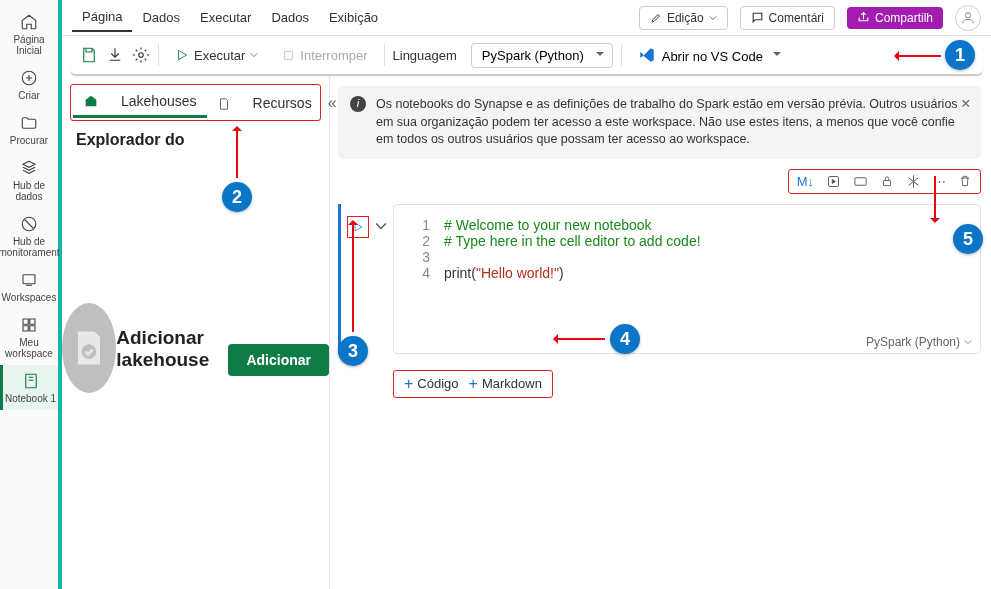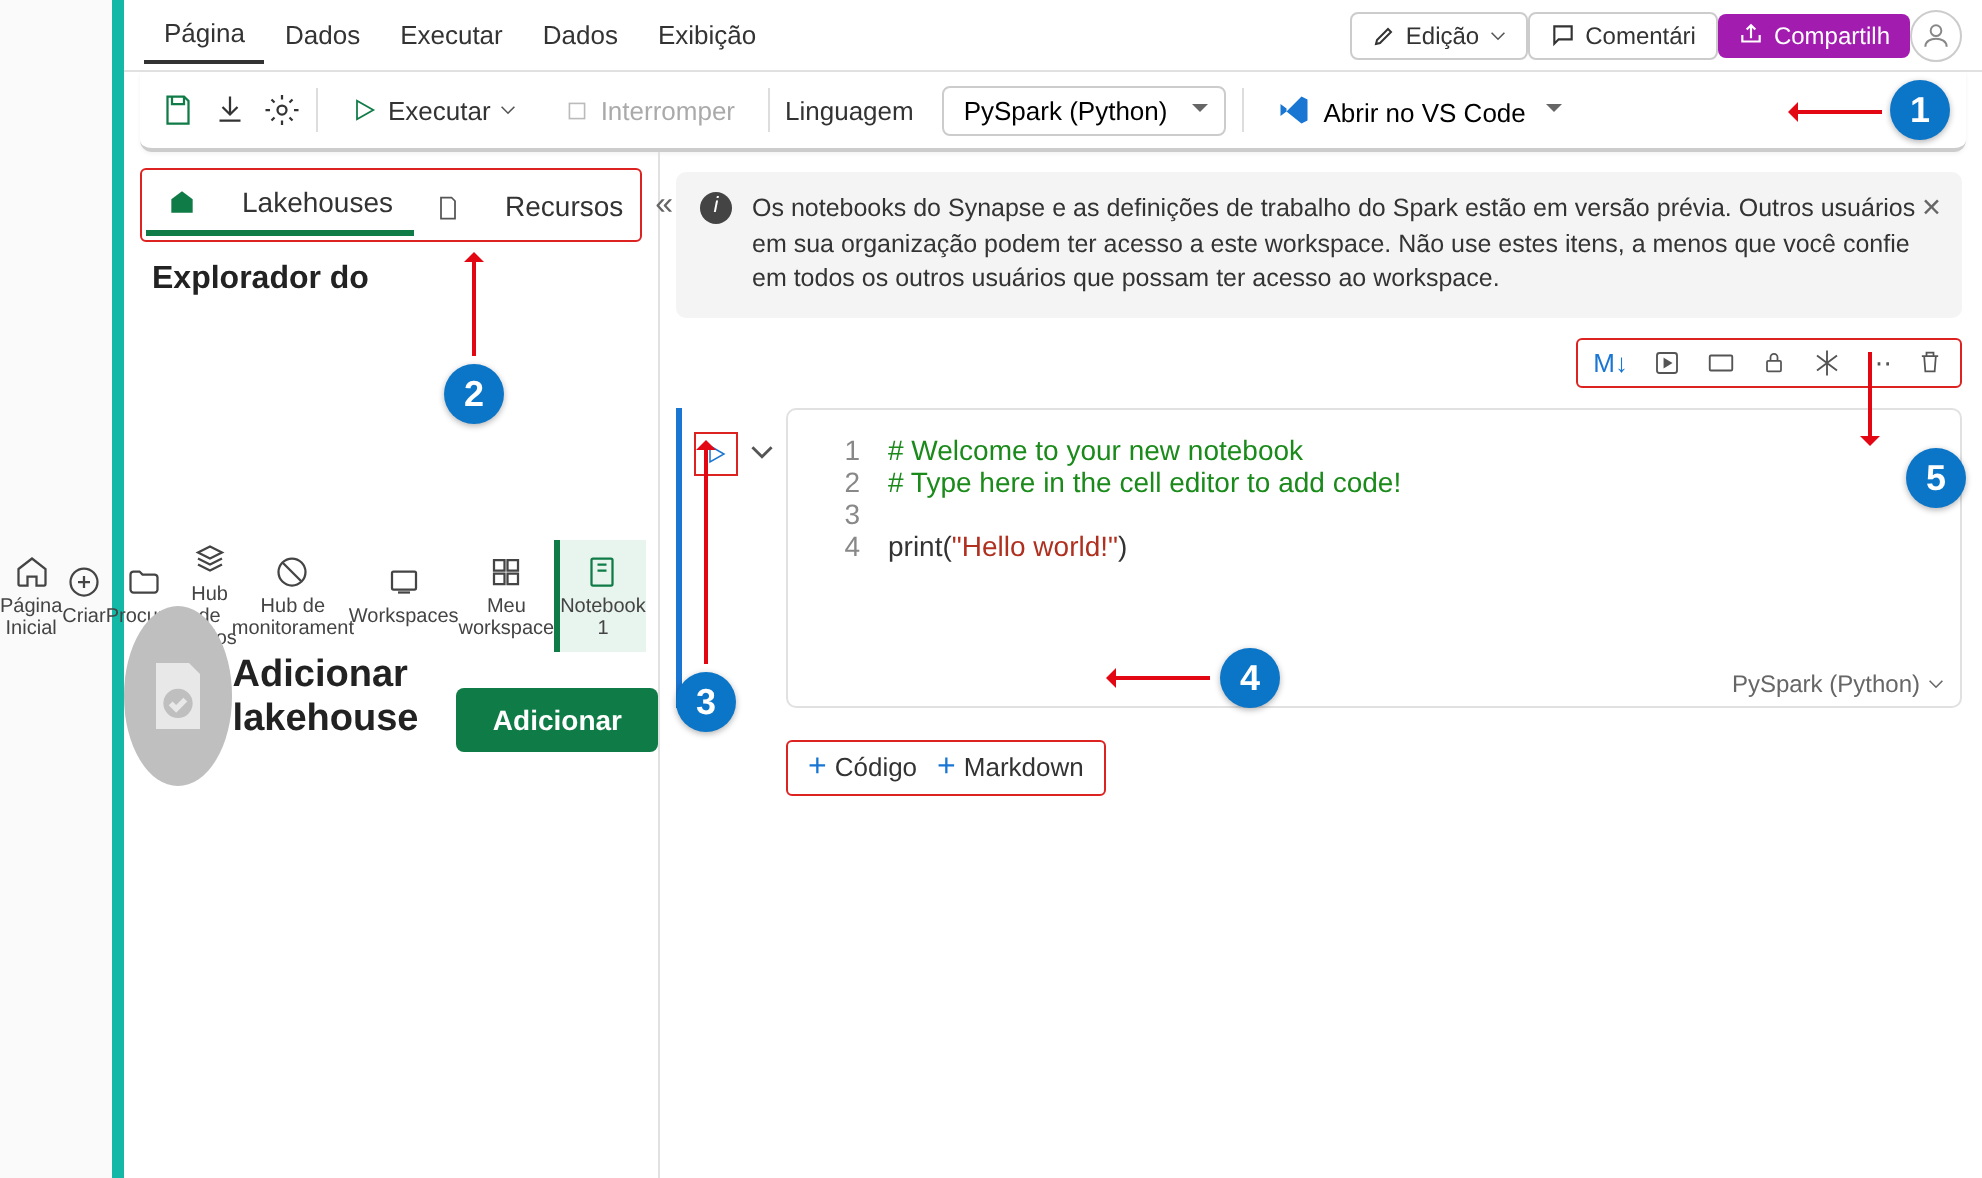--- a/index.html
+++ b/index.html
@@ -1,31 +1,31 @@
 <!DOCTYPE html>
 <html><head>
 <meta charset="utf-8">
 <style>
 * { box-sizing: border-box; margin: 0; padding: 0; font-family: "Segoe UI", sans-serif; }
 body { width: 991px; height: 589px; background: #fff; display: flex; overflow: hidden; }
 
 
-.nav-rail { width: 62px; background: #fafafa; border-right: 6px solid #14b8a6; display: flex; flex-direction: row; align-items: center; padding-top: 6px; }
+.nav-rail { width: 62px; background: #fafafa; border-right: 4px solid #14b8a6; display: flex; flex-direction: column; align-items: center; padding-top: 6px; }
 .nav-item { display: flex; flex-direction: column; align-items: center; padding: 6px 0; width: 100%; cursor: pointer; font-size: 10px; color: #444; text-align: center; line-height: 1.1; }
 .nav-item.selected { background: #e8f4ee; border-left: 3px solid #0f7b46; text-align: center; }
 .nav-icon { width: 20px; height: 20px; margin-bottom: 2px; display: flex; align-items: center; justify-content: center; }
 
 
 .main { flex: 1; display: flex; flex-direction: column; }
 
 
 .top-menu { height: 36px; display: flex; align-items: center; padding: 0 10px; border-bottom: 1px solid #e1e1e1; font-size: 13px; color: #333; }
 .menu-item { padding: 6px 10px; cursor: pointer; }
 .menu-item.underlined { border-bottom: 2px solid #333; font-weight: 500; }
-.top-right { margin-left: auto; display: flex; gap: 0; align-items: center; }
+.top-right { margin-left: auto; display: flex; gap: 12px; align-items: center; }
 .btn { display: flex; align-items: center; gap: 5px; padding: 4px 10px; border: 1px solid #ccc; border-radius: 4px; font-size: 12px; cursor: pointer; background: #fff; }
 .btn.share { background: #a21caf; color: #fff; border: none; }
 .avatar { width: 26px; height: 26px; border-radius: 50%; border: 1px solid #ccc; display: flex; align-items: center; justify-content: center; }
 
 
 .toolbar { height: 40px; display: flex; align-items: center; padding: 0 10px; border-bottom: 2px solid #ccc; gap: 8px; margin: 0 8px; border-radius: 0 0 6px 6px; box-shadow: 0 1px 2px rgba(0,0,0,0.05); position: relative; }
 .tb-group { display: flex; align-items: center; gap: 8px; }
 .divider { width: 1px; height: 22px; background: #ddd; }
 .tb-btn { display: flex; align-items: center; gap: 5px; padding: 4px 8px; font-size: 13px; color: #333; cursor: pointer; }
 .tb-btn.disabled { color: #aaa; }

